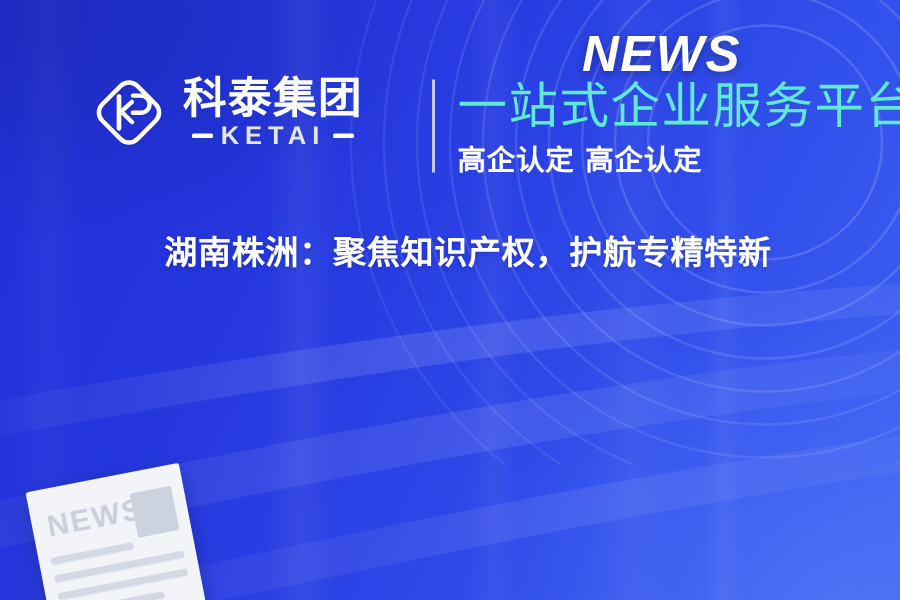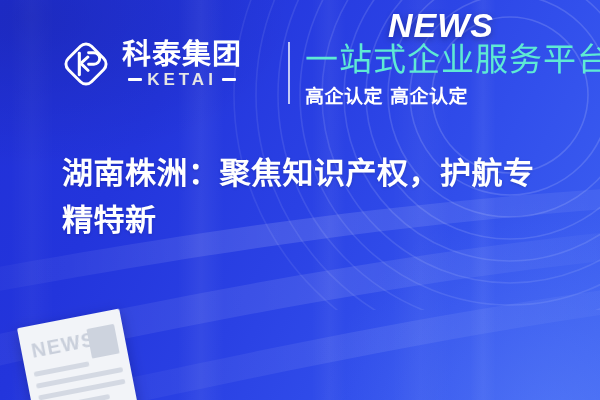--- a/index.html
+++ b/index.html
@@ -78,21 +78,21 @@
     left: 0; top: 0;
     width: 300px; height: 170px;
     background: radial-gradient(ellipse at 10% 10%, rgba(0,0,40,0.14) 0%, rgba(0,0,40,0.0) 70%);
     pointer-events: none;
   }
 
   
   .header {
     position: absolute;
     left: 0;
-    top: 0;
+    top: 11px;
     width: 512px;
     height: 130px;
   }
 
   .logo-block {
     position: absolute;
     left: 60px;
     top: 38px;
     display: flex;
     align-items: center;
@@ -186,26 +186,27 @@
     text-shadow: 0 2px 6px rgba(0,0,30,0.35);
   }
 
   
   .title {
     position: absolute;
     left: 62px;
     top: 152px;
     width: 500px;
     color: #ffffff;
-    font-size: 31px;
+    font-size: 22px;
     font-weight: bold;
     line-height: 1.52;
     letter-spacing: 0.5px;
-    font-family: Liberation Mono, monospace;
+    font-family: Liberation Serif, serif;
     text-shadow: 0 1px 3px rgba(0,0,40,0.18);
+    text-align: center;
   }
 
   
   .newspaper {
     position: absolute;
     left: 18px;
     top: 320px;
     width: 112px;
     height: 104px;
     transform: rotate(-11deg);

